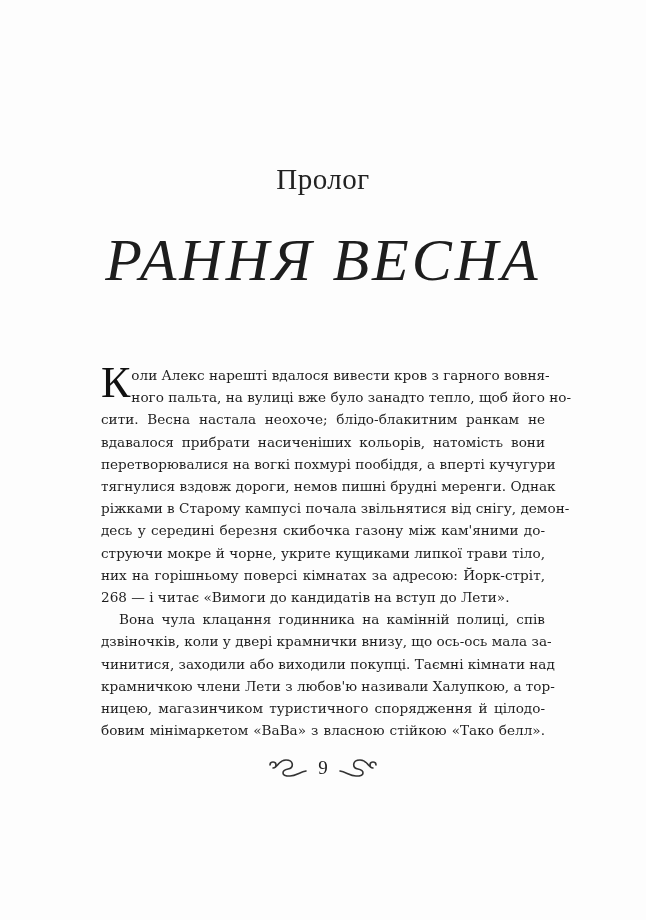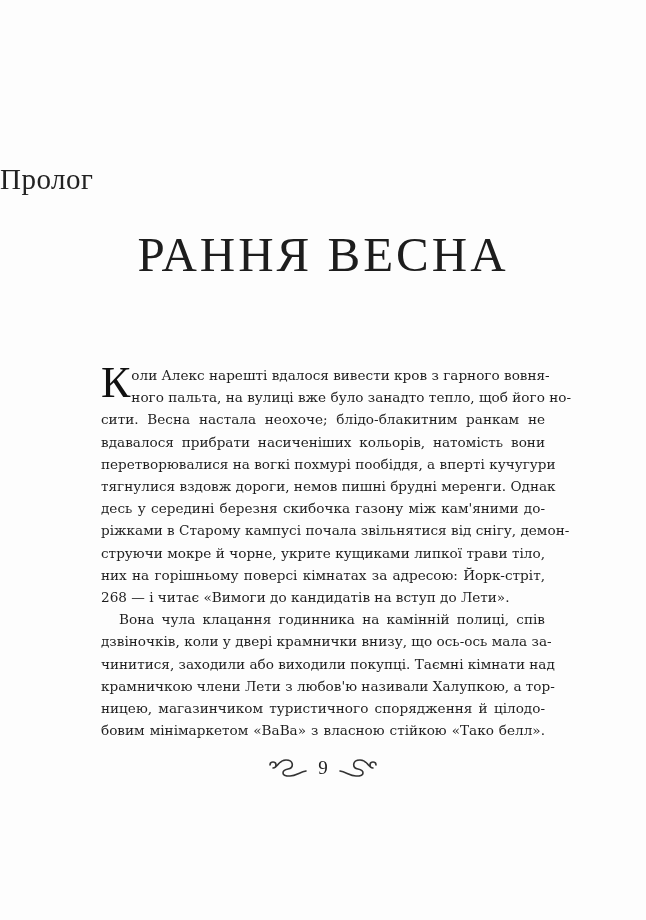--- a/index.html
+++ b/index.html
@@ -7,31 +7,32 @@
     width: 646px; height: 920px;
     background: #fdfdfd;
     position: relative;
     overflow: hidden;
     font-family: "DejaVu Serif", "Liberation Serif", serif;
     color: #1c1c1c;
   }
   .page { position: absolute; inset: 0; }
   .kicker {
     position: absolute; top: 163px; left: 0; right: 0;
-    text-align: left;
+    text-align: center;
     font-family: "Liberation Serif", serif;
     font-size: 29px; letter-spacing: 0.5px;
     color: #222;
   }
   .title {
     position: absolute; top: 226px; left: 0; right: 0;
     text-align: center;
     font-family: "Liberation Serif", serif;
-    font-size: 49px; letter-spacing: 3px;
+    font-size: 60px; letter-spacing: 3px;
     color: #1d1d1d;
+    font-style: italic;
   }
   .body-text {
     position: absolute; top: 364px; left: 101px; width: 444px;
     font-family: "DejaVu Serif", serif;
     font-size: 13.6px; line-height: 22.2px;
     text-align: justify;
     color: #1e1e1e;
   }
   .line { display: block; text-align: justify; text-align-last: justify; white-space: nowrap; }
   .line.last { text-align-last: left; }
@@ -61,22 +62,22 @@
   <div class="title">РАННЯ ВЕСНА</div>
 
   <div class="body-text">
     <span class="dropcap">К</span>
     <span class="line">оли Алекс нарешті вдалося вивести кров з гарного вовня-</span>
     <span class="line">ного пальта, на вулиці вже було занадто тепло, щоб його но-</span>
     <span class="line">сити. Весна настала неохоче; блідо-блакитним ранкам не</span>
     <span class="line">вдавалося прибрати насиченіших кольорів, натомість вони</span>
     <span class="line">перетворювалися на вогкі похмурі пообіддя, а вперті кучугури</span>
     <span class="line">тягнулися вздовж дороги, немов пишні брудні меренги. Однак</span>
+    <span class="line">ріжками в Старому кампусі почала звільнятися від снігу, демон-</span>
     <span class="line">десь у середині березня скибочка газону між кам'яними до-</span>
-    <span class="line">ріжками в Старому кампусі почала звільнятися від снігу, демон-</span>
     <span class="line">струючи мокре й чорне, укрите кущиками липкої трави тіло,</span>
     <span class="line">них на горішньому поверсі кімнатах за адресою: Йорк-стріт,</span>
     <span class="line last">268 — і читає «Вимоги до кандидатів на вступ до Лети».</span>
     <span class="line indent">Вона чула клацання годинника на камінній полиці, спів</span>
     <span class="line">дзвіночків, коли у двері крамнички внизу, що ось-ось мала за-</span>
     <span class="line">чинитися, заходили або виходили покупці. Таємні кімнати над</span>
     <span class="line">крамничкою члени Лети з любов'ю називали Халупкою, а тор-</span>
     <span class="line">ницею, магазинчиком туристичного спорядження й цілодо-</span>
     <span class="line">бовим мінімаркетом «ВаВа» з власною стійкою «Тако белл».</span>
   </div>

